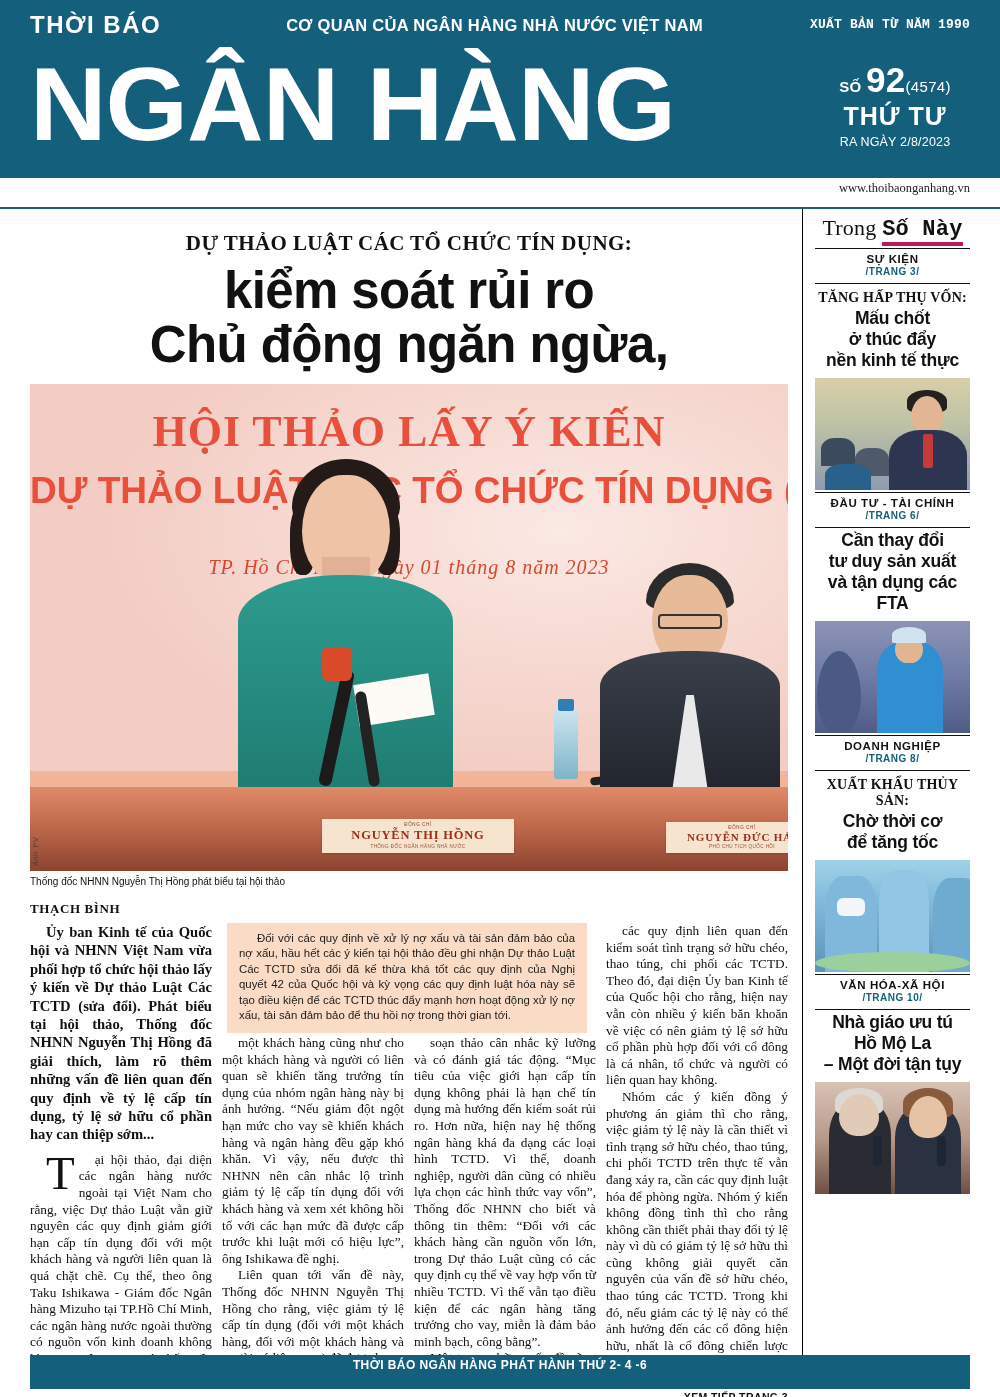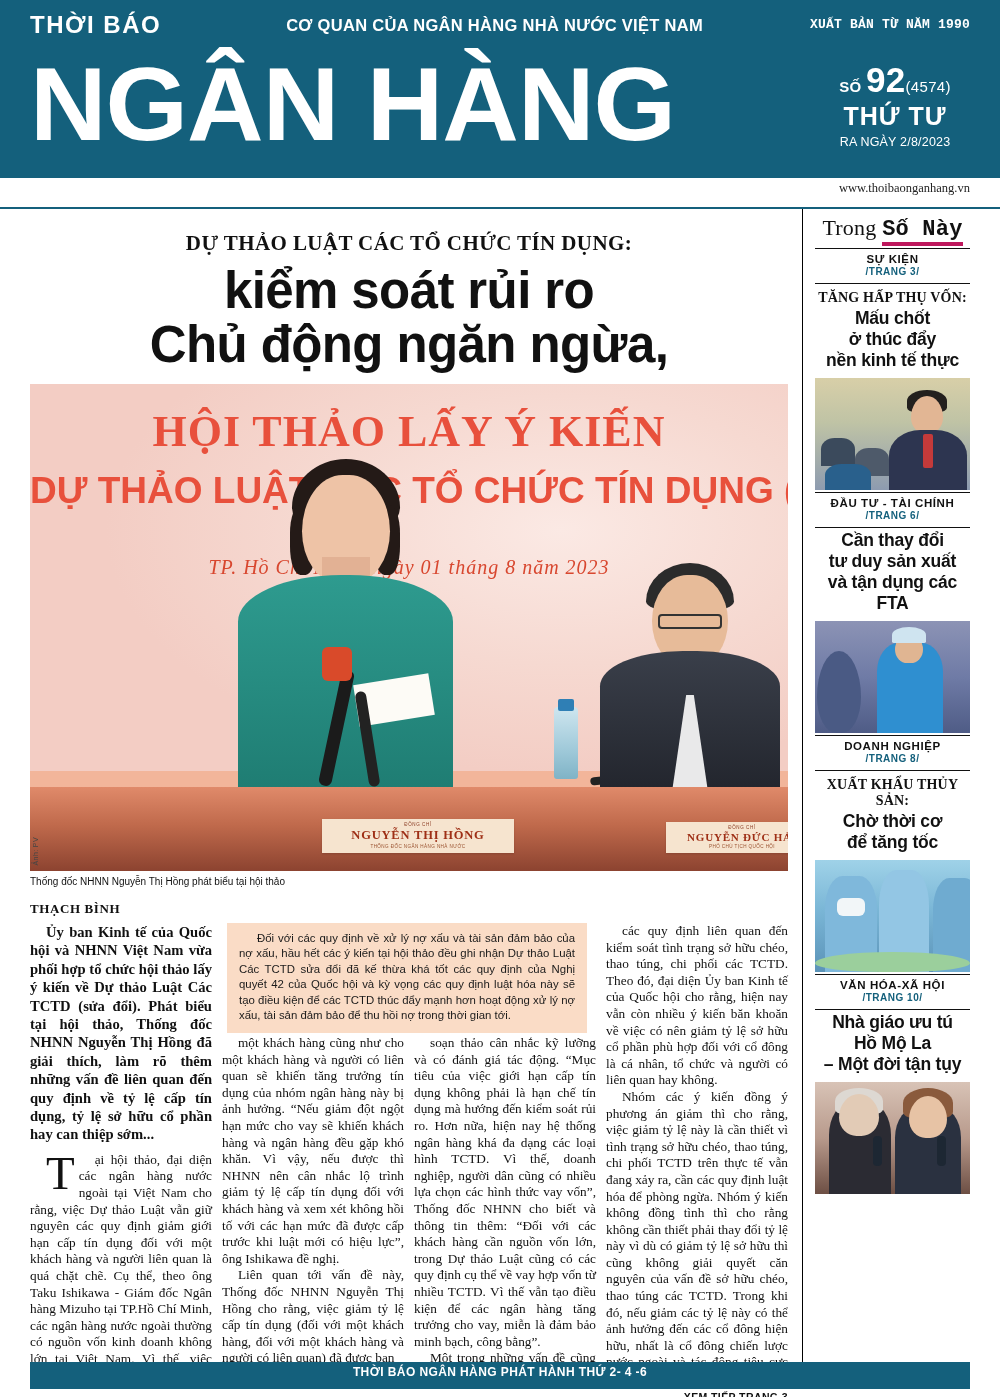--- a/index.html
+++ b/index.html
@@ -415,21 +415,21 @@
   .t5 .w2 { left: 80px; top: 24px; width: 66px; height: 88px; background: #2a3140; border-radius: 36% 36% 0 0; }
   .t5 .w2h { left: 94px; top: 14px; width: 38px; height: 42px; background: #e7c3a5; }
   .t5 .w2hair { left: 88px; top: 6px; width: 50px; height: 30px; background: #8a5a3c; border-radius: 50% 50% 20% 20%; }
   .t5 .m1 { left: 58px; top: 54px; width: 9px; height: 30px; background: #1d2733; border-radius: 4px; }
   .t5 .m2 { left: 122px; top: 54px; width: 9px; height: 30px; background: #1d2733; border-radius: 4px; }
 
   
   .footer {
     position: absolute;
     left: 30px; right: 30px; bottom: 8px;
-    height: 27px;
+    height: 34px;
     background: #14607c;
     color: #fff;
     text-align: center;
     font-family: "Liberation Sans", sans-serif;
     font-weight: bold;
     font-size: 12px;
     letter-spacing: .4px;
     line-height: 21px;
   }
 </style>

